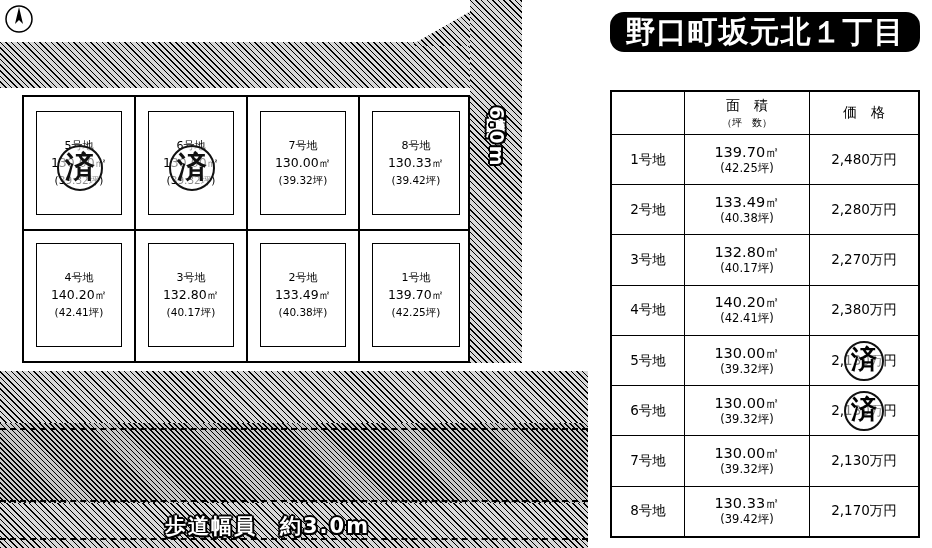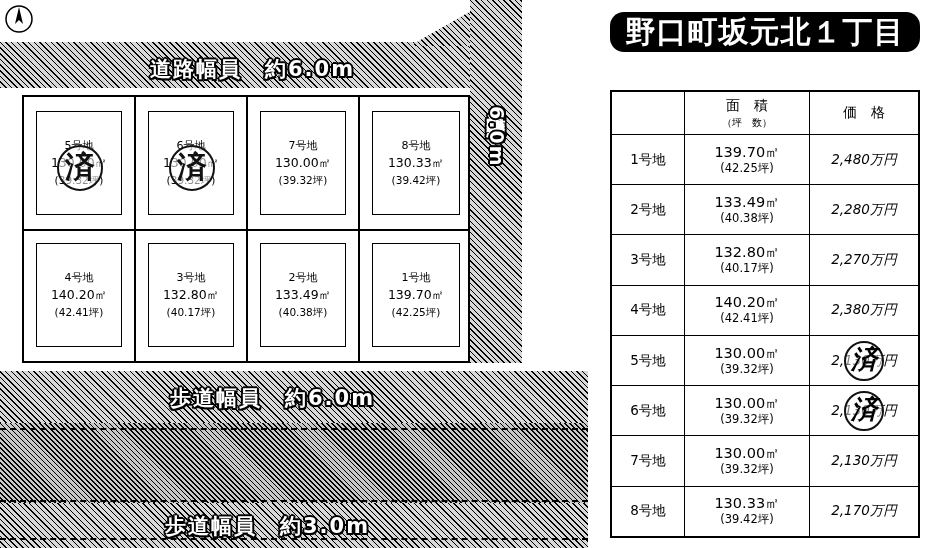--- a/index.html
+++ b/index.html
@@ -133,21 +133,21 @@
     color:#000;
   }
   #table thead th{height:42px;font-weight:normal;font-size:14px;}
   #table tbody td{height:48px;}
   .c-no{width:72px;font-size:14px;}
   .c-area{width:124px;}
   .c-price{width:108px;font-size:15px;}
   .area-m{font-size:14.5px;display:block;line-height:17px;}
   .area-t{font-size:11.5px;display:block;line-height:15px;}
   .hdr2{font-size:10px;display:block;line-height:15px;}
-  .price-cell{position:relative;font-style:italic;}
+  .price-cell{position:relative;}
   .price-cell .stamp-sm{
     position:absolute;left:50%;top:50%;
     transform:translate(-50%,-50%);
     width:36px;height:36px;border:2.5px solid #111;border-radius:50%;
     font-size:26px;line-height:33px;font-weight:bold;
     font-family:"DejaVu Serif","Liberation Serif",serif;
     background:rgba(255,255,255,0.5);
   }
 </style>
 </head>
@@ -157,21 +157,20 @@
 
   <div id="topcorner"></div>
 
   <svg id="compass" viewBox="0 0 30 30">
     <circle cx="15" cy="15" r="13" fill="#fff" stroke="#000" stroke-width="1.5"></circle>
     <polygon points="15,3 11,20 15,16 19,20" fill="#000"></polygon>
   </svg>
 
   <div id="toproad" class="hatch"></div>
   <div id="diag" class="hatch" style="clip-path:polygon(0 46px,80px 0,80px 46px);"></div>
-  <div class="roadlabel" id="toproad-label">道路幅員　約6.0m</div>
 
   <div id="vroad" class="hatch"></div>
   <div class="roadlabel" id="vroad-label">歩道幅員約6.0m</div>
 
   <div id="block">
     <div class="rowline" style="top:132px;"></div>
 
     <div class="lot" style="left:0;top:0;width:112px;height:132px;">
       <div class="lot-inner"></div>
       <div class="lot-txt">
@@ -241,21 +240,20 @@
       <div class="lot-inner"></div>
       <div class="lot-txt">
         <span class="no">1号地</span><br>
         <span class="area">139.70㎡</span><br>
         <span class="tsubo">(42.25坪)</span>
       </div>
     </div>
   </div>
 
   <div id="sidewalk1" class="hatch"></div>
-  <div class="roadlabel" id="sidewalk1-label">歩道幅員　約6.0m</div>
 
   <div id="carroad" class="hatch-dark"></div>
   <div class="dashline" style="top:428px;"></div>
   <div class="dashline" style="top:500px;"></div>
 
   <div id="sidewalk2" class="hatch"></div>
   <div class="dashline" style="top:538px;"></div>
   <div class="roadlabel" id="sidewalk2-label">歩道幅員　約3.0m</div>
 </div>
 

